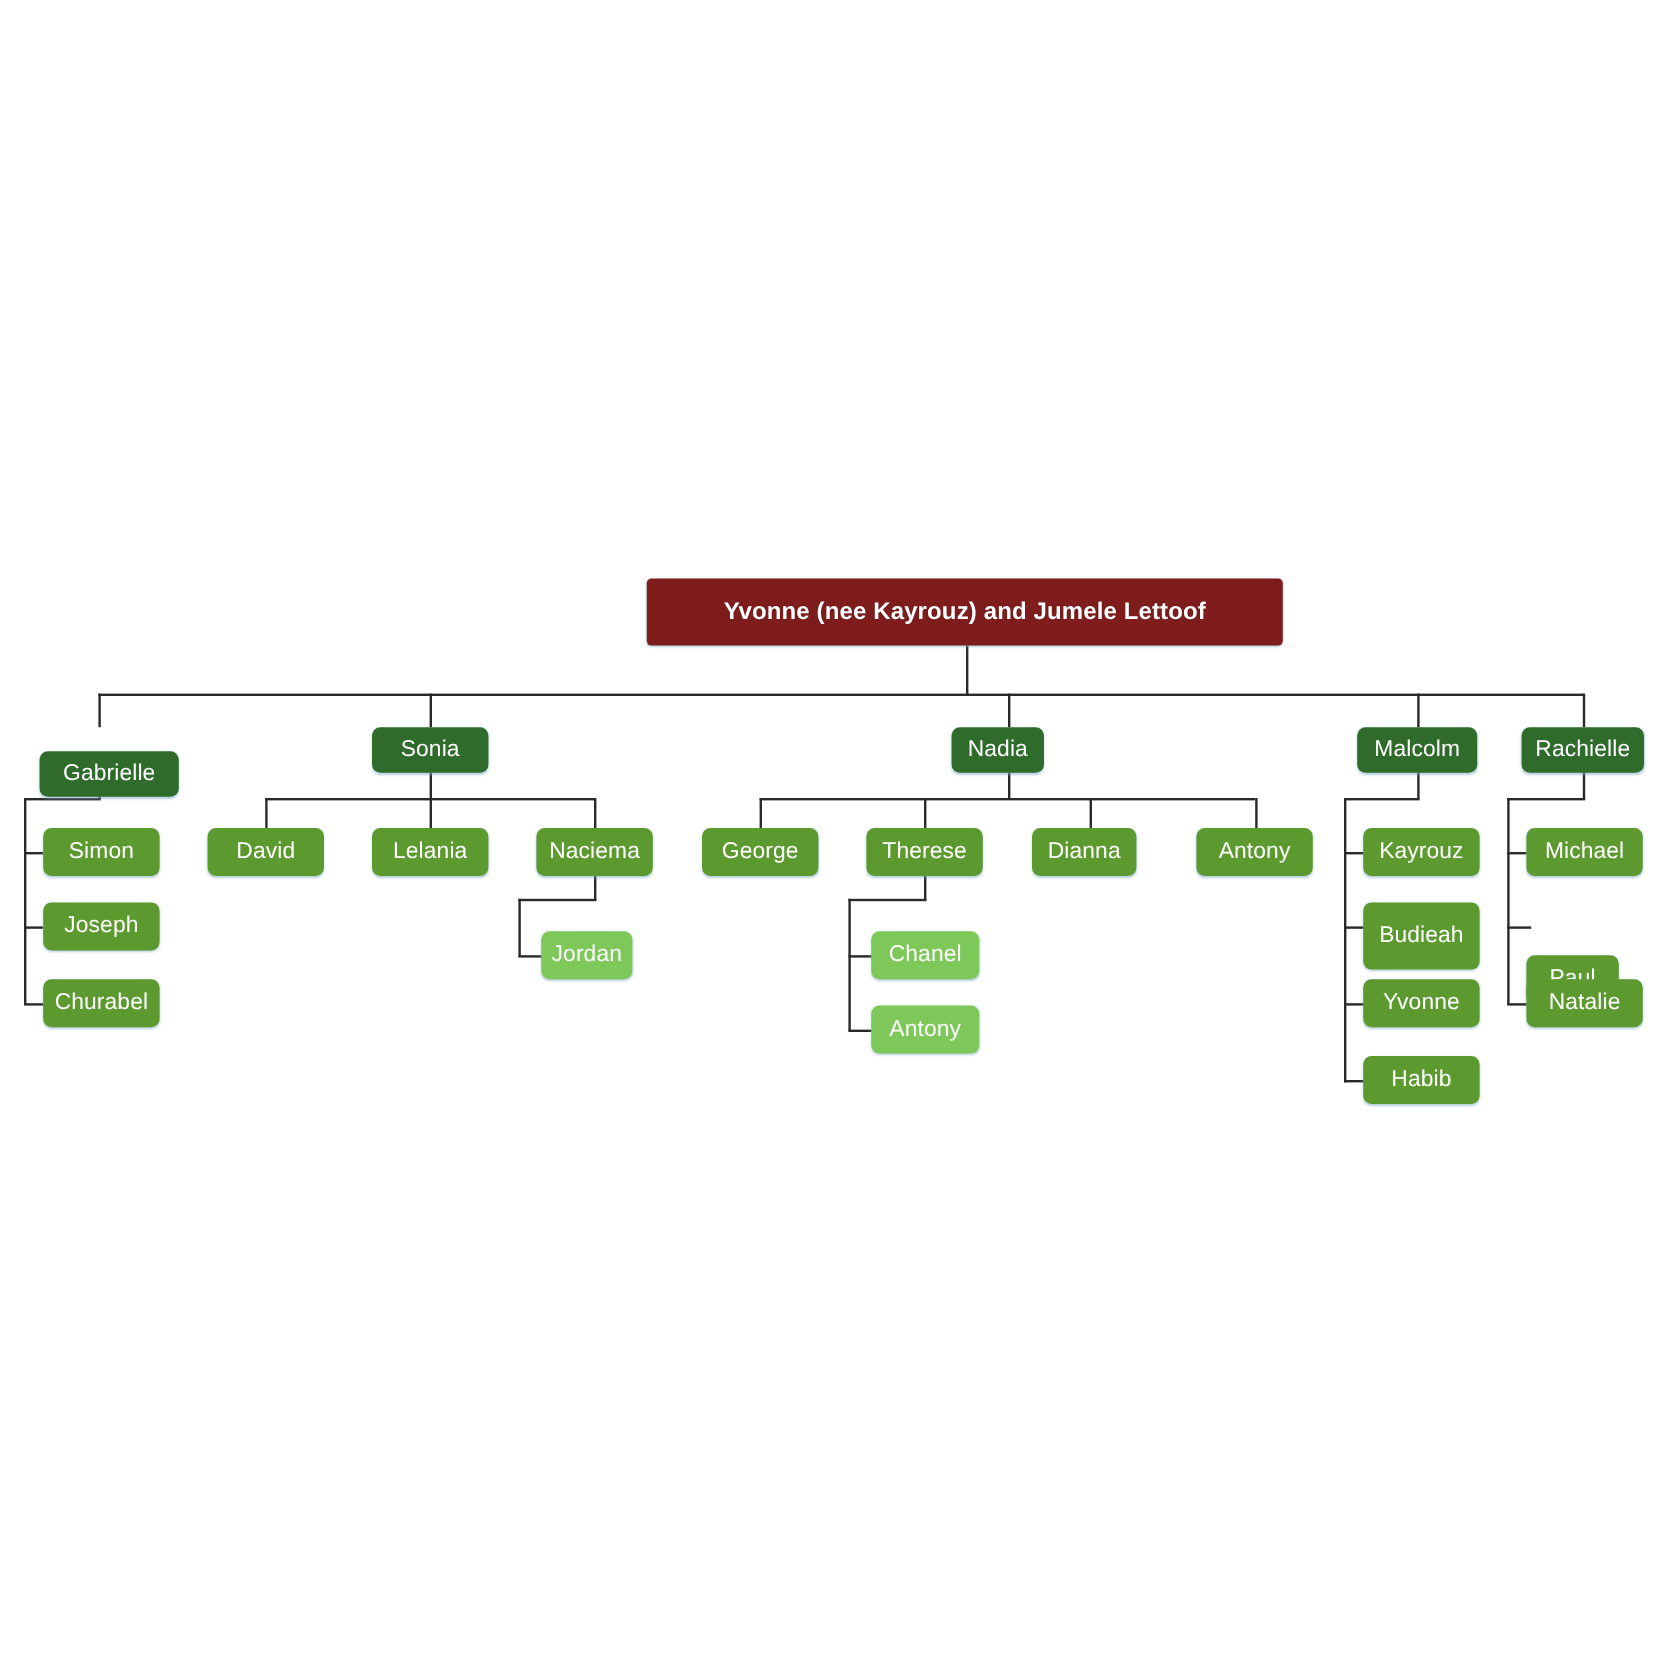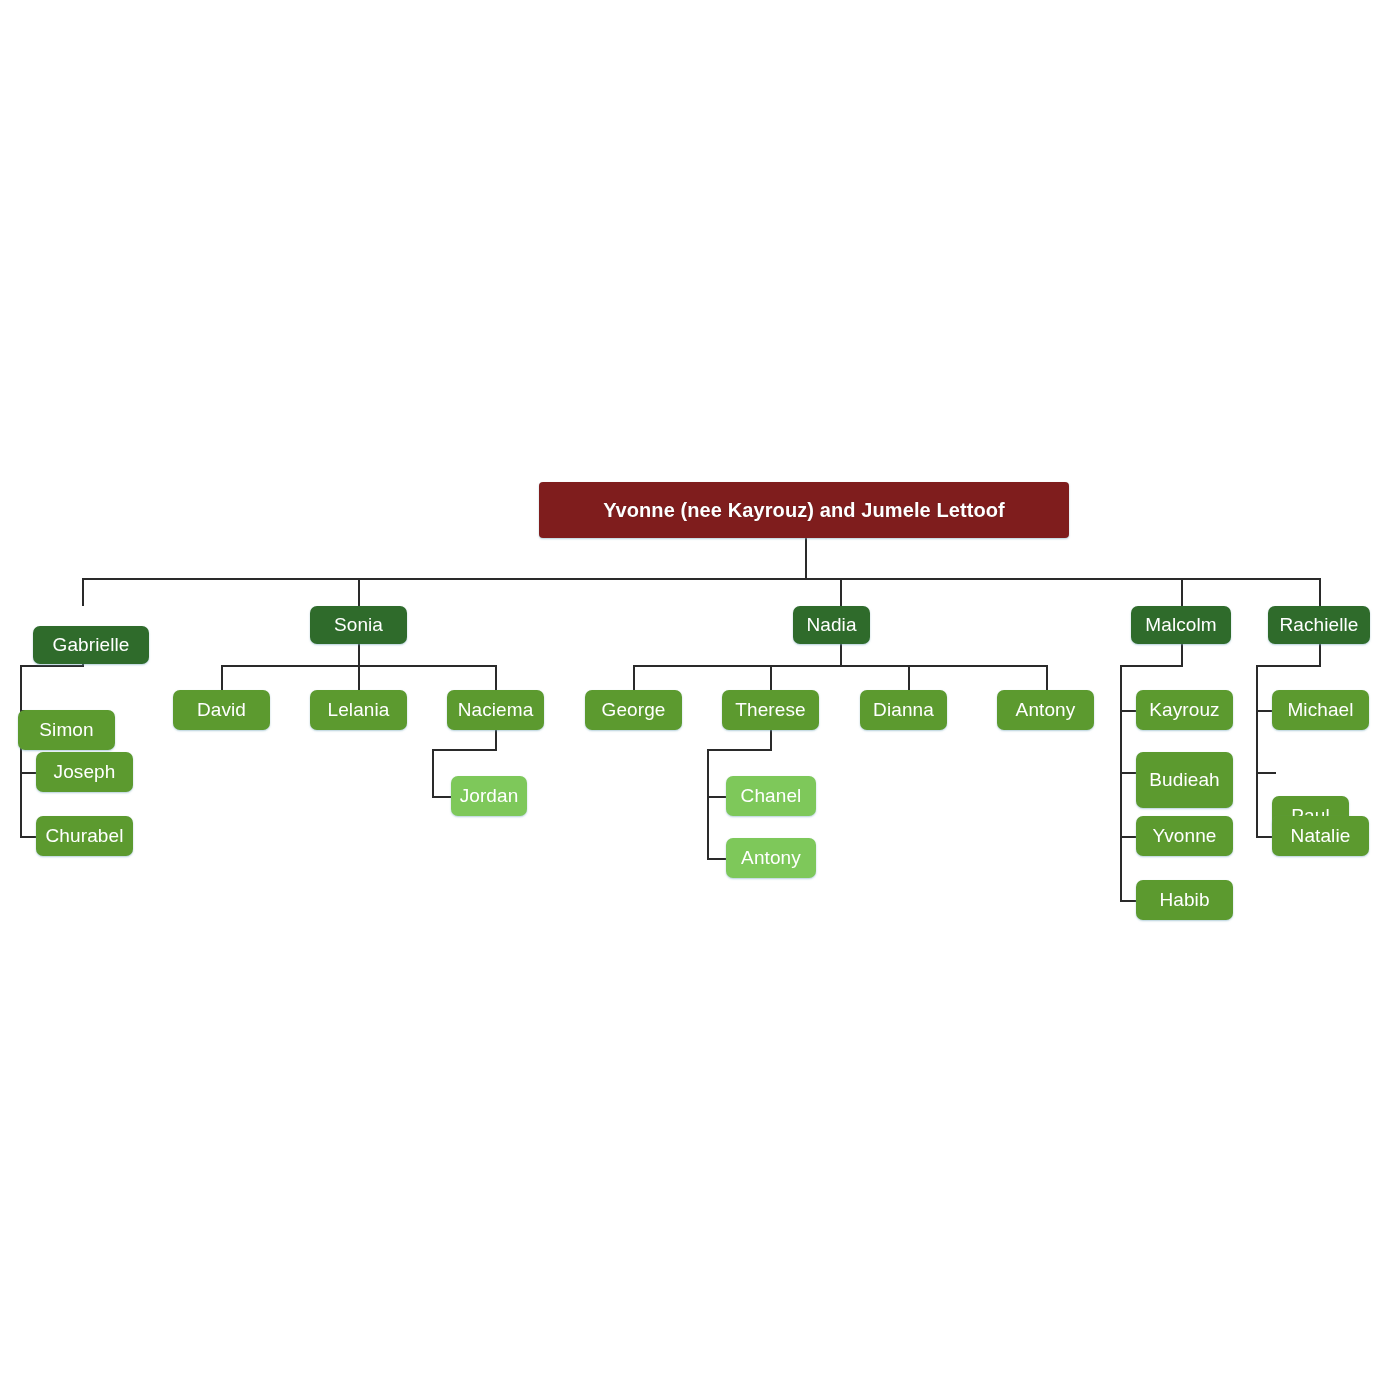--- a/index.html
+++ b/index.html
@@ -119,21 +119,21 @@
   <div class="edge h" style="left:1256px; top:836px; width:20px;"></div>
 
   <div class="node root" style="left:539px; top:482px; width:530px; height:56px;">Yvonne (nee Kayrouz) and Jumele Lettoof</div>
 
   <div class="node gen1" style="left:33px; top:606px; width:116px; height:38px;margin-top:20px;">Gabrielle</div>
   <div class="node gen1" style="left:310px; top:606px; width:97px; height:38px;">Sonia</div>
   <div class="node gen1" style="left:793px; top:606px; width:77px; height:38px;">Nadia</div>
   <div class="node gen1" style="left:1131px; top:606px; width:100px; height:38px;">Malcolm</div>
   <div class="node gen1" style="left:1268px; top:606px; width:102px; height:38px;">Rachielle</div>
 
-  <div class="node gen2" style="left:18px; top:690px; width:97px; height:40px;margin-top:20px;">Simon</div>
+  <div class="node gen2" style="left:36px; top:690px; width:97px; height:40px;">Simon</div>
   <div class="node gen2" style="left:36px; top:752px; width:97px; height:40px;">Joseph</div>
   <div class="node gen2" style="left:36px; top:816px; width:97px; height:40px;">Churabel</div>
 
   <div class="node gen2" style="left:173px; top:690px; width:97px; height:40px;">David</div>
   <div class="node gen2" style="left:310px; top:690px; width:97px; height:40px;">Lelania</div>
   <div class="node gen2" style="left:447px; top:690px; width:97px; height:40px;">Naciema</div>
 
   <div class="node gen2" style="left:585px; top:690px; width:97px; height:40px;">George</div>
   <div class="node gen2" style="left:722px; top:690px; width:97px; height:40px;">Therese</div>
   <div class="node gen2" style="left:860px; top:690px; width:87px; height:40px;">Dianna</div>

